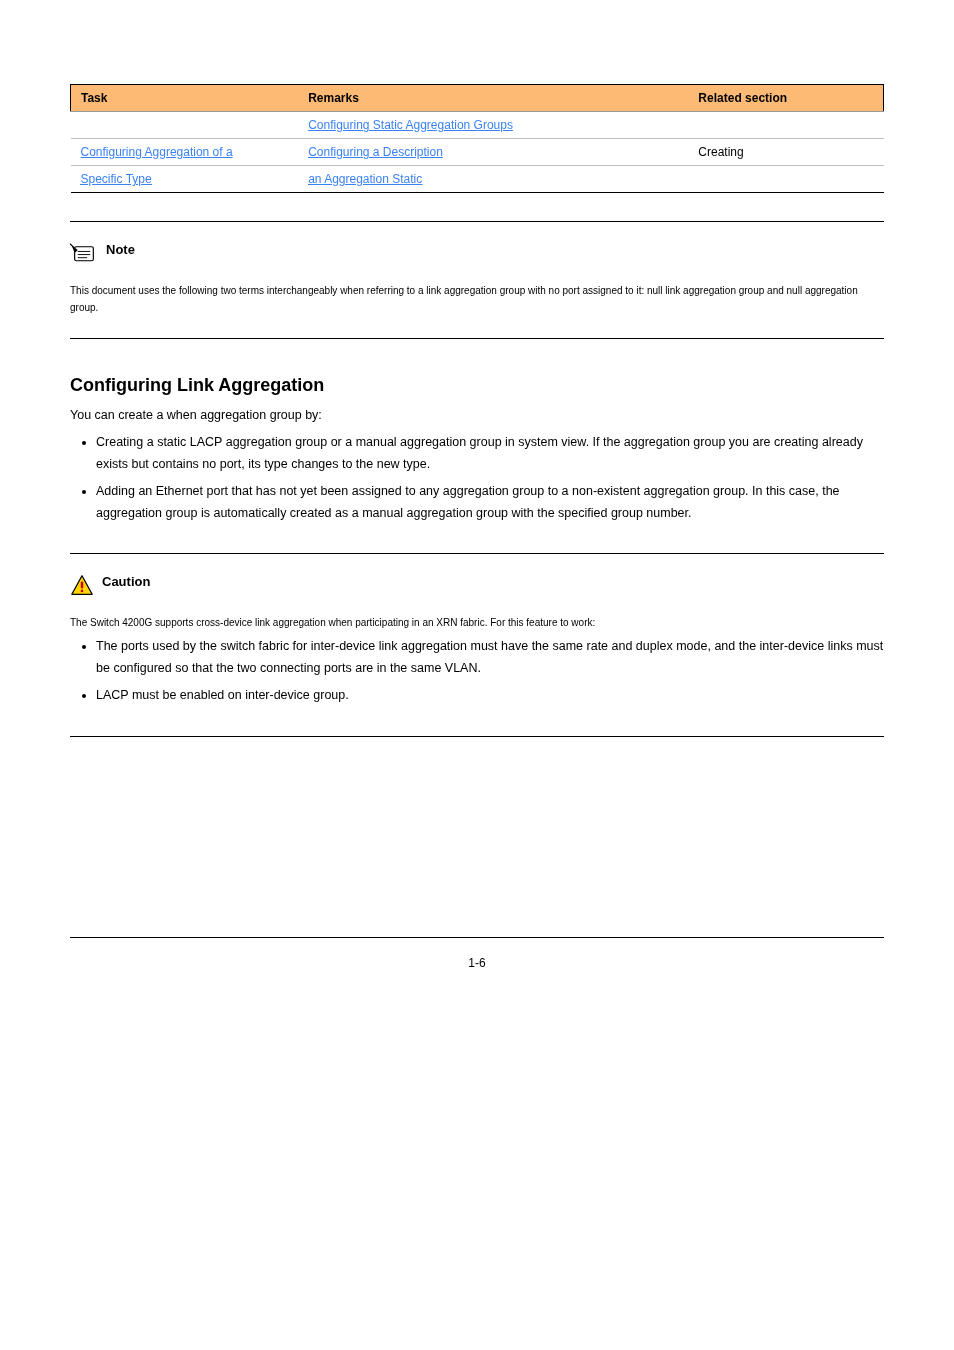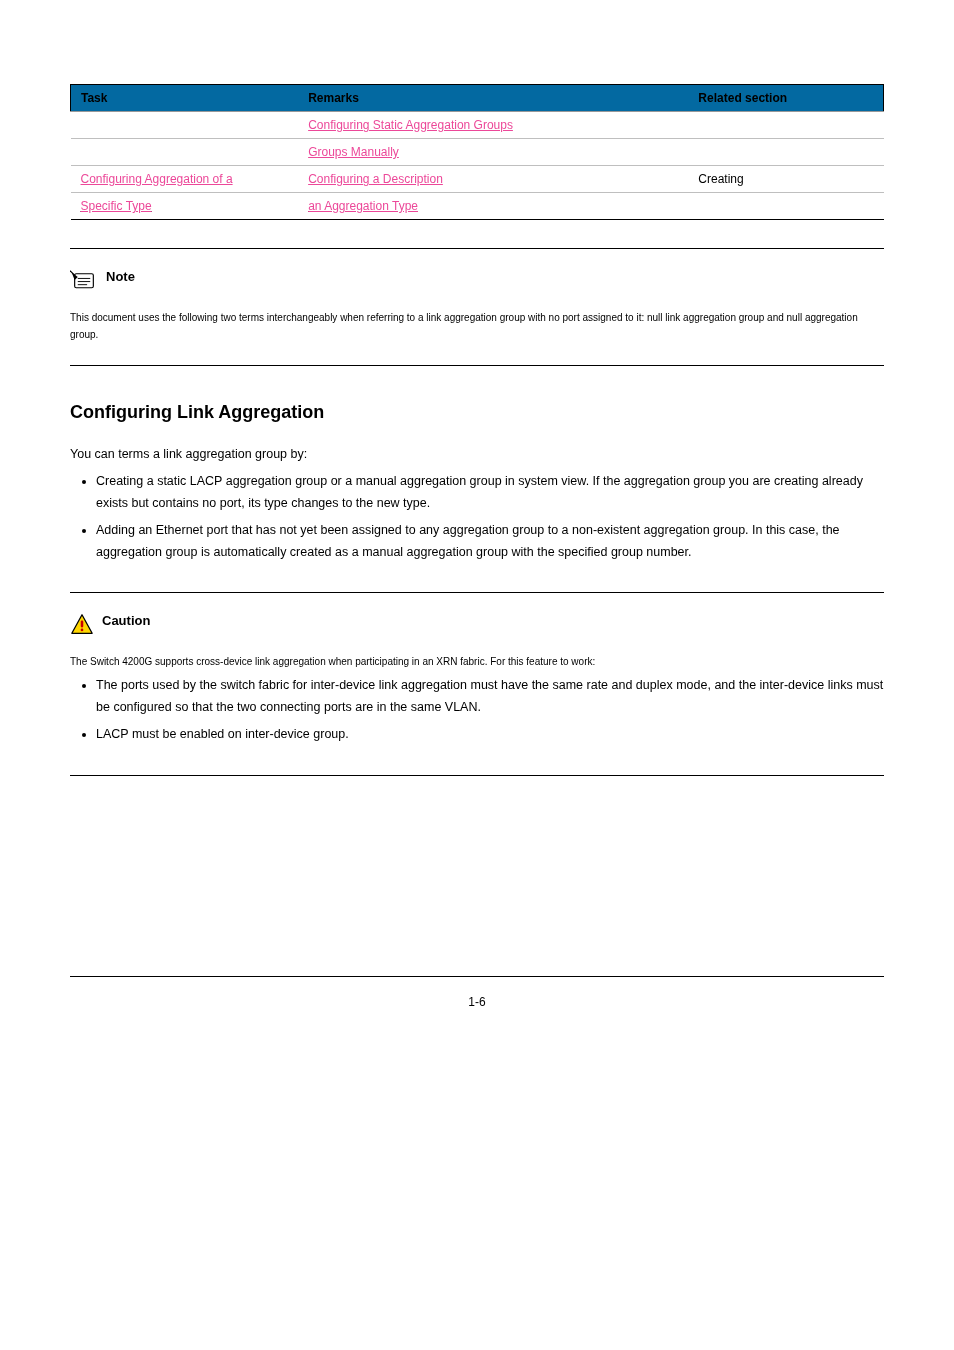--- a/index.html
+++ b/index.html
@@ -19,21 +19,21 @@
     border-collapse: collapse;
     margin-top: 4px;
     font-size: 12px;
   }
   .tbl th, .tbl td {
     padding: 6px 10px;
     text-align: left;
     vertical-align: middle;
   }
   .tbl thead th {
-    background: #0369a1;
+    background: #fdba74;
     border-top: 1.5px solid #000;
     border-bottom: 1px solid #999;
     font-weight: bold;
     margin-left: 16px;
   }
   .tbl thead th:first-child {
     border-left: 1.5px solid #000;
   }
   .tbl thead th:last-child {
     border-right: 1.5px solid #000;
@@ -42,21 +42,21 @@
     border-bottom: 1px solid #bfbfbf;
   }
   .tbl tbody tr:last-child td {
     border-bottom: 1.5px solid #000;
     text-decoration: underline;
   }
   .col1 { width: 28%; }
   .col2 { width: 48%; }
   .col3 { width: 24%; }
   .link {
-    color: #ec4899;
+    color: #3b82f6;
     text-decoration: underline;
     cursor: pointer;
   }
   .callout {
     border-top: 1.5px solid #000;
     border-bottom: 1.5px solid #000;
     margin-top: 28px;
     padding: 20px 0 22px 0;
   }
   .callout-header {
@@ -70,21 +70,21 @@
     font-size: 13px;
   }
   .callout-body {
     font-size: 10px;
     line-height: 1.7;
   }
   .section-h {
     font-size: 18px;
     font-weight: bold;
     margin-top: 36px;
-    margin-bottom: 20px;
+    margin-bottom: 8px;
   }
   .body-p {
     font-size: 12.5px;
     line-height: 1.8;
     margin: 8px 0 4px 0;
   }
   ul.bullets {
     list-style: disc;
     padding-left: 26px;
     margin: 4px 0 8px 0;
@@ -117,32 +117,27 @@
         <th class="col3">Related section</th>
       </tr>
     </thead>
     <tbody>
       <tr>
         <td></td>
         <td><span class="link">Configuring Static Aggregation Groups</span></td>
         <td></td>
       </tr>
       <tr>
-        <td></td>
-        <td><span class="link">Groups Manually</span></td>
-        <td></td>
-      </tr>
-      <tr>
         <td><span class="link">Configuring Aggregation of a</span></td>
         <td><span class="link">Configuring a Description</span></td>
         <td>Creating</td>
       </tr>
       <tr>
         <td><span class="link">Specific Type</span></td>
-        <td><span class="link">an Aggregation Type</span></td>
+        <td><span class="link">an Aggregation Static</span></td>
         <td></td>
       </tr>
     </tbody>
   </table>
 
   <div class="callout">
     <div class="callout-header">
       <span>
         <svg class="note-icon-svg" viewBox="0 0 36 28">
           <rect x="6" y="6" width="24" height="18" rx="2" fill="#fff" stroke="#000" stroke-width="1.5"></rect>
@@ -152,21 +147,21 @@
           <path d="M2 4 L10 10 L6 14 Z" fill="#000"></path>
           <line x1="0" y1="2" x2="6" y2="8" stroke="#000" stroke-width="1.5"></line>
         </svg>
       </span>
       <span class="callout-title">Note</span>
     </div>
     <div class="callout-body">This document uses the following two terms interchangeably when referring to a link aggregation group with no port assigned to it: null link aggregation group and null aggregation group.</div>
   </div>
 
   <div class="section-h">Configuring Link Aggregation</div>
-  <div class="body-p">You can terms a link aggregation group by:</div>
+  <div class="body-p">You can create a when aggregation group by:</div>
   <ul class="bullets">
     <li>Creating a static LACP aggregation group or a manual aggregation group in system view. If the aggregation group you are creating already exists but contains no port, its type changes to the new type.</li>
     <li>Adding an Ethernet port that has not yet been assigned to any aggregation group to a non-existent aggregation group. In this case, the aggregation group is automatically created as a manual aggregation group with the specified group number.</li>
   </ul>
 
   <div class="callout">
     <div class="callout-header">
       <span>
         <svg class="caution-icon-svg" viewBox="0 0 28 26">
           <path d="M14 2 L26 24 L2 24 Z" fill="#ffd600" stroke="#000" stroke-width="1.5" stroke-linejoin="round"></path>

